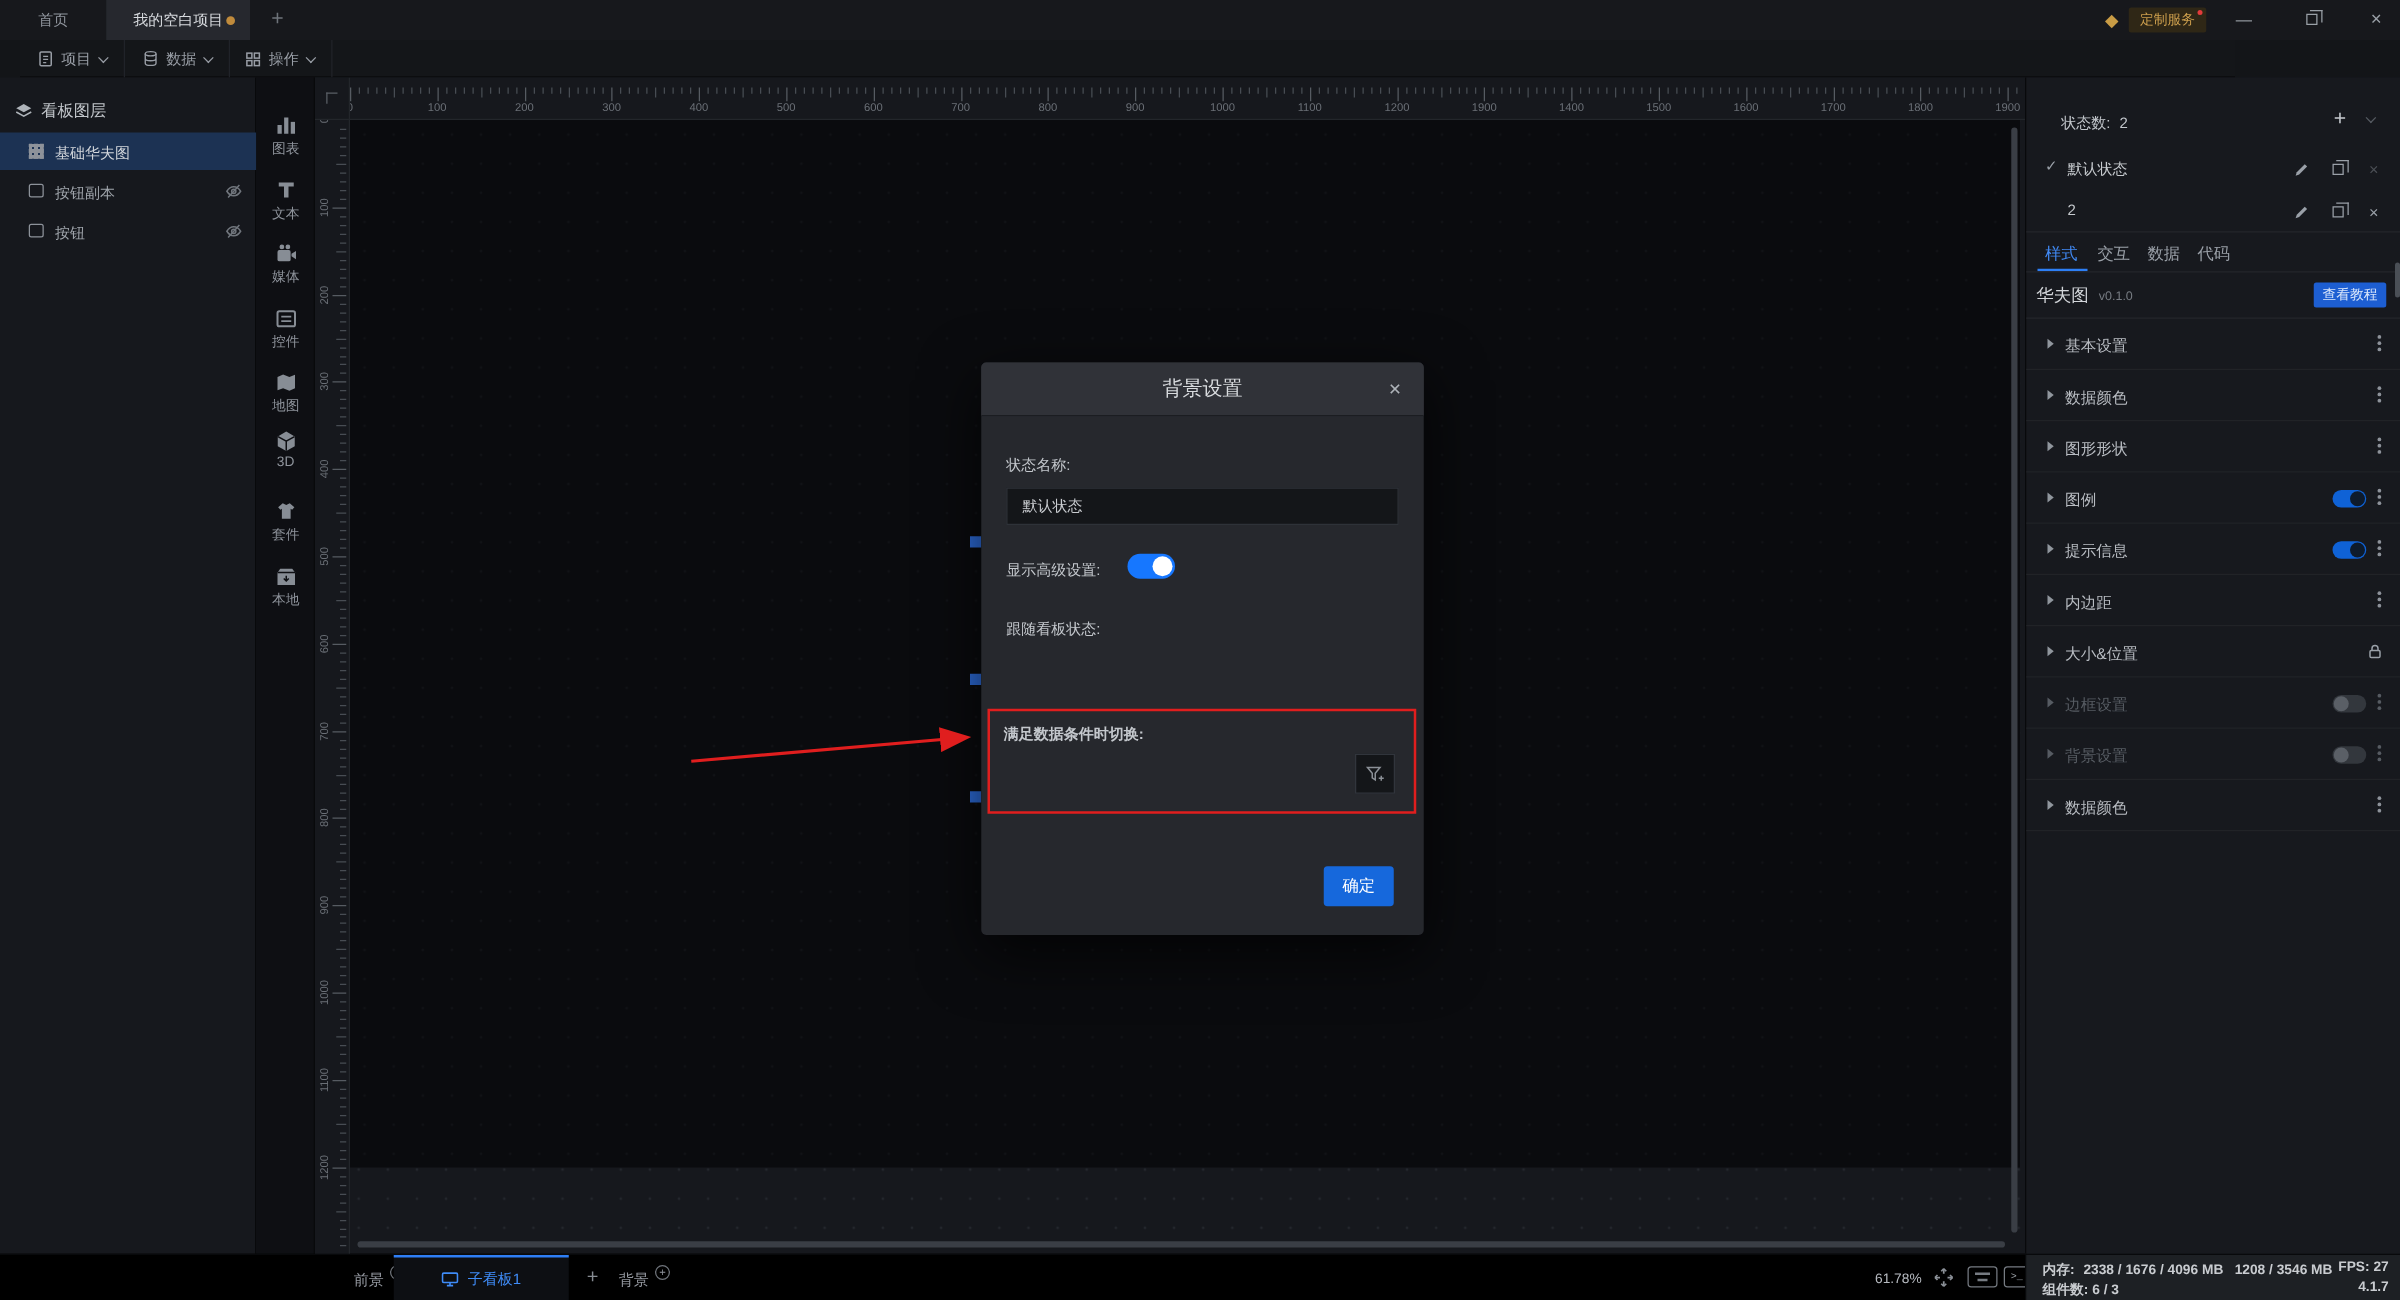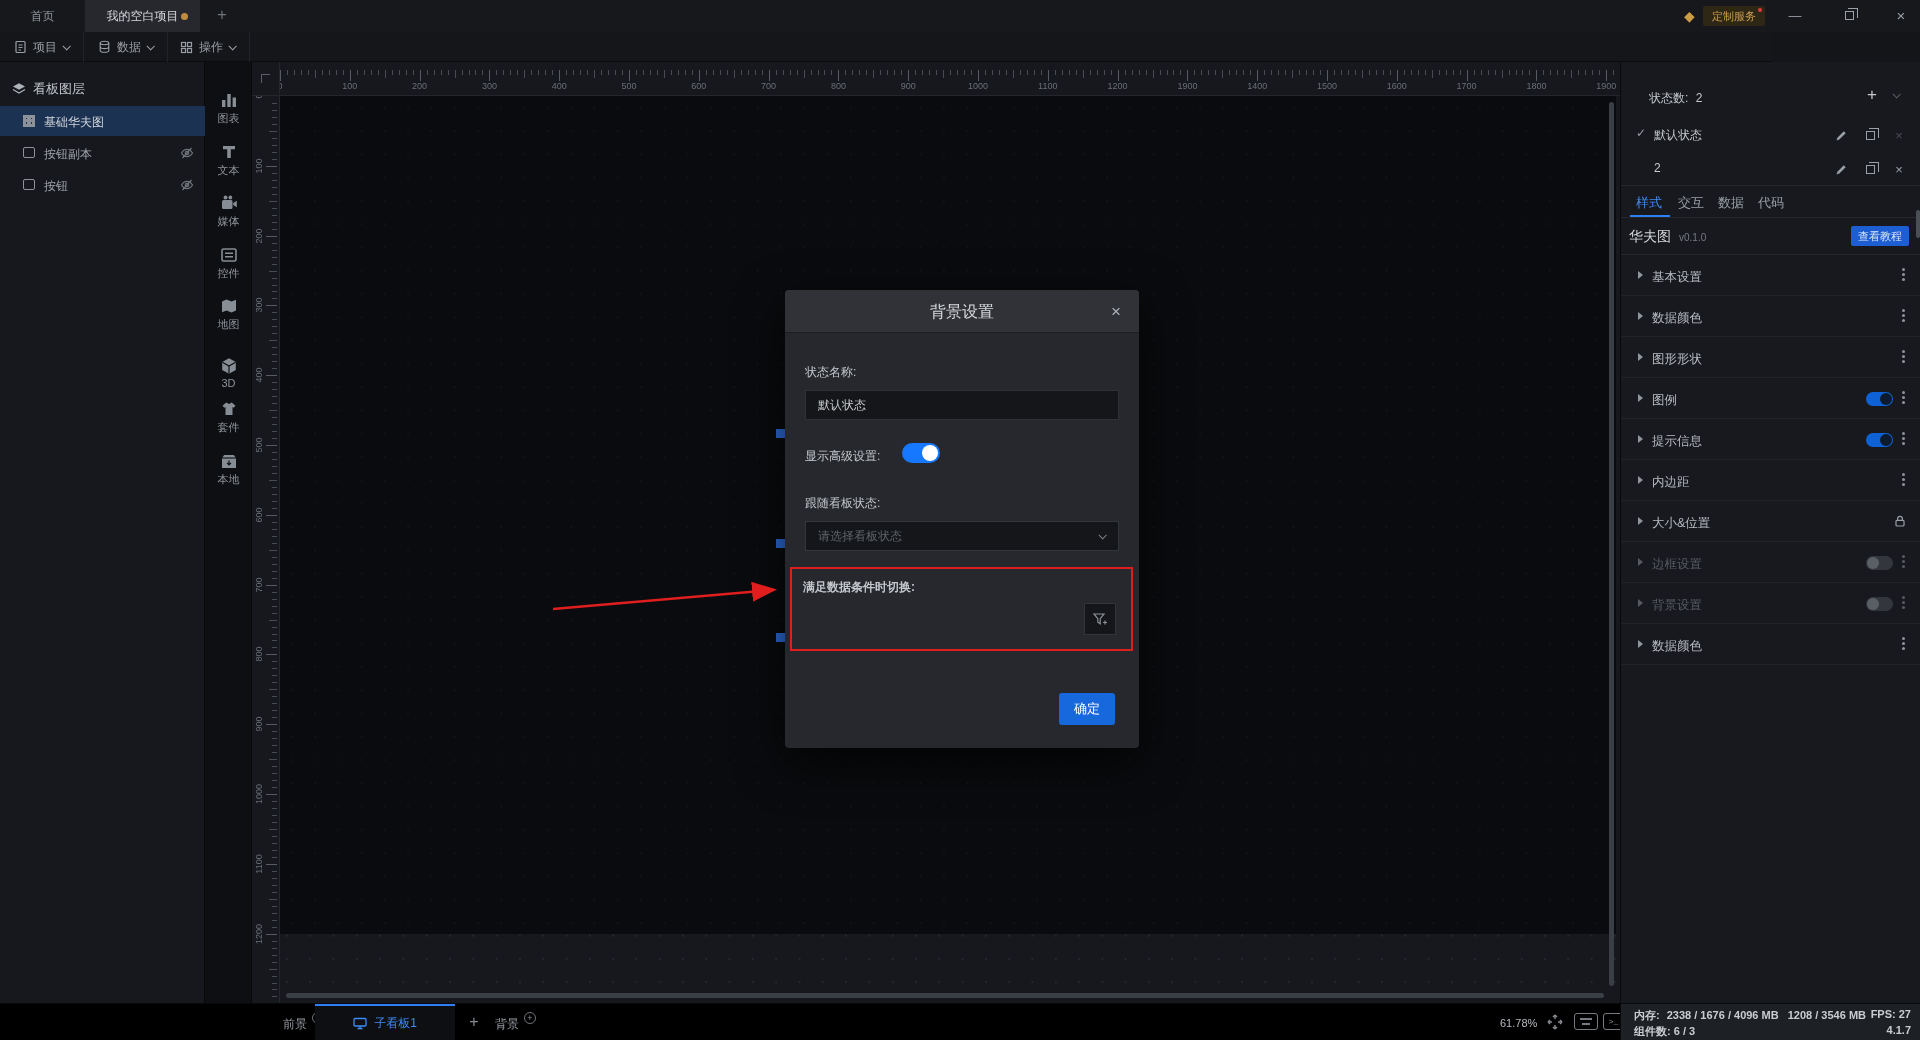--- a/index.html
+++ b/index.html
@@ -18,21 +18,21 @@
 .tb-service{position:absolute;left:1703px;top:6px;height:20px;background:#2f2716;color:#cd9f4d;font-size:11px;line-height:20px;padding:0 9px;border-radius:2px}
 .tb-service .reddot{position:absolute;right:3px;top:2px;width:4px;height:4px;border-radius:50%;background:#e23b3b}
 .tb-win{position:absolute;top:0;width:34px;height:32px;line-height:32px;text-align:center;color:#9aa0a7}
 .tb-win.min{left:1778px;font-size:13px}
 .tb-win.restore{left:1832px}
 .restore-glyph{position:absolute;left:13px;top:11px;width:9px;height:9px;border:1px solid #9aa0a7}
 .restore-glyph::before{content:"";position:absolute;left:2px;top:-4px;width:9px;height:9px;border:1px solid #9aa0a7;border-left:none;border-bottom:none}
 .tb-win.close{left:1884px;font-size:15px}
 
 
-.menubar{position:absolute;left:0;top:32px;width:1772px;height:30px;background:#141619;border-bottom:1px solid #0a0b0d}
+.menubar{position:absolute;left:16px;top:32px;width:1772px;height:30px;background:#141619;border-bottom:1px solid #0a0b0d}
 .mb-item{position:absolute;top:0;height:30px;display:flex;align-items:center;gap:6px;color:#999ea6;font-size:12px;padding:0 14px;border-right:1px solid #202329}
 .chev{width:6px;height:6px;border-right:1.3px solid currentColor;border-bottom:1.3px solid currentColor;transform:rotate(45deg) translateY(-1px);display:inline-block}
 .mb-search{position:absolute;left:1728px;top:40px;width:18px;height:18px}
 .btn-publish{position:absolute;left:1756px;top:37px;width:71px;height:23px;background:#1866d6;border-radius:3px;color:#fff;display:flex;align-items:center;justify-content:center;gap:5px;font-size:12px}
 .btn-preview{position:absolute;left:1835px;top:37px;width:77px;height:23px;background:#22252b;border:1px solid #3f434a;border-radius:3px;color:#b4b9c0;display:flex;align-items:center;justify-content:center;gap:5px;font-size:12px}
 .btn-preview .chev{width:5px;height:5px}
 
 
 .layers-panel{position:absolute;left:0;top:62px;width:205px;height:941px;background:#16181d;border-right:1px solid #08090b}
 .lp-header{position:absolute;left:12px;top:18px;display:flex;align-items:center;gap:7px;color:#c2c6cb;font-size:13px}
@@ -278,21 +278,21 @@
             <rect x="3" y="7" width="10.5" height="9" rx="1.5"></rect>
             <path d="M14.2 10l3.6-2.3v6.6L14.2 12z"></path>
           </svg></span><span class="t-label">媒体</span></div>
       <div class="tool-item" style="top: 182.5px;"><span><svg width="20" height="20" viewBox="0 0 20 20" style="margin:0 auto">
             <rect x="3" y="4" width="14" height="12" rx="1.5" fill="none" stroke="#878d95" stroke-width="1.6"></rect>
             <path d="M6 8.2h8M6 11.8h8" stroke="#878d95" stroke-width="1.4"></path>
           </svg></span><span class="t-label">控件</span></div>
       <div class="tool-item" style="top: 234px;"><span><svg width="20" height="20" viewBox="0 0 20 20" fill="#878d95" style="margin:0 auto">
             <path d="M3 5.5l4.5-2 5 2L17 3.8V14.5l-4.5 2-5-2L3 16.2z"></path>
           </svg></span><span class="t-label">地图</span></div>
-      <div class="tool-item" style="top: 294px;"><span><svg width="20" height="20" viewBox="0 0 20 20" style="margin:0 auto">
+      <div class="tool-item" style="top: 281px;"><span><svg width="20" height="20" viewBox="0 0 20 20" style="margin:0 auto">
             <path d="M10 2.2l6.8 3.9v7.8L10 17.8l-6.8-3.9V6.1z" fill="#878d95"></path>
             <path d="M3.4 6.3L10 10l6.6-3.7M10 17.5V10" stroke="#0e0f13" stroke-width="1.2" fill="none"></path>
           </svg></span><span class="t-label">3D</span></div>
       <div class="tool-item" style="top: 337px;"><span><svg width="20" height="20" viewBox="0 0 20 20" fill="#878d95" style="margin:0 auto">
             <path d="M7.2 3.5L10 5l2.8-1.5 3.7 3.2-1.8 2.1-1.2-.8v8H6.5v-8l-1.2.8L3.5 6.7z"></path>
           </svg></span><span class="t-label">套件</span></div>
       <div class="tool-item" style="top: 388.5px;"><span><svg width="20" height="20" viewBox="0 0 20 20" style="margin:0 auto">
             <path d="M3 7l2.2-3h9.6L17 7v10H3z" fill="#878d95"></path>
             <path d="M3 7h14" stroke="#0e0f13" stroke-width="1.1"></path>
             <path d="M10 9.5v4M8 11.8l2 2 2-2" stroke="#0e0f13" stroke-width="1.2" fill="none"></path>
@@ -678,24 +678,20 @@
     </div>
     <span class="m-label" style="left:20px;top:74px">状态名称:</span>
     <div class="m-input">默认状态</div>
 
     <span class="m-label" style="left:20px;top:158px">显示高级设置:</span>
     <div class="m-toggle">
         <span class="knob"></span>
       </div>
 
     <span class="m-label" style="left:20px;top:205px">跟随看板状态:</span>
-    <div class="m-select" style="left:20px;top:231px;width:314px;height:30px">
-      <span class="sel-text">请选择看板状态</span>
-      <span class="chev"></span>
-    </div>
 
     <div class="red-box"></div>
     <span class="m-label" style="left:18px;top:289px;font-weight:bold">满足数据条件时切换:</span>
     <div class="filter-btn">
       <svg width="16" height="15" viewBox="0 0 16 15" fill="none" stroke="#8b9097" stroke-width="1.2">
           <path d="M2 2h10l-3.8 4.6v5.2L5.8 10.2V6.6z"></path>
           <path d="M11 10.5h4M13 8.5v4"></path>
         </svg>
     </div>
 

